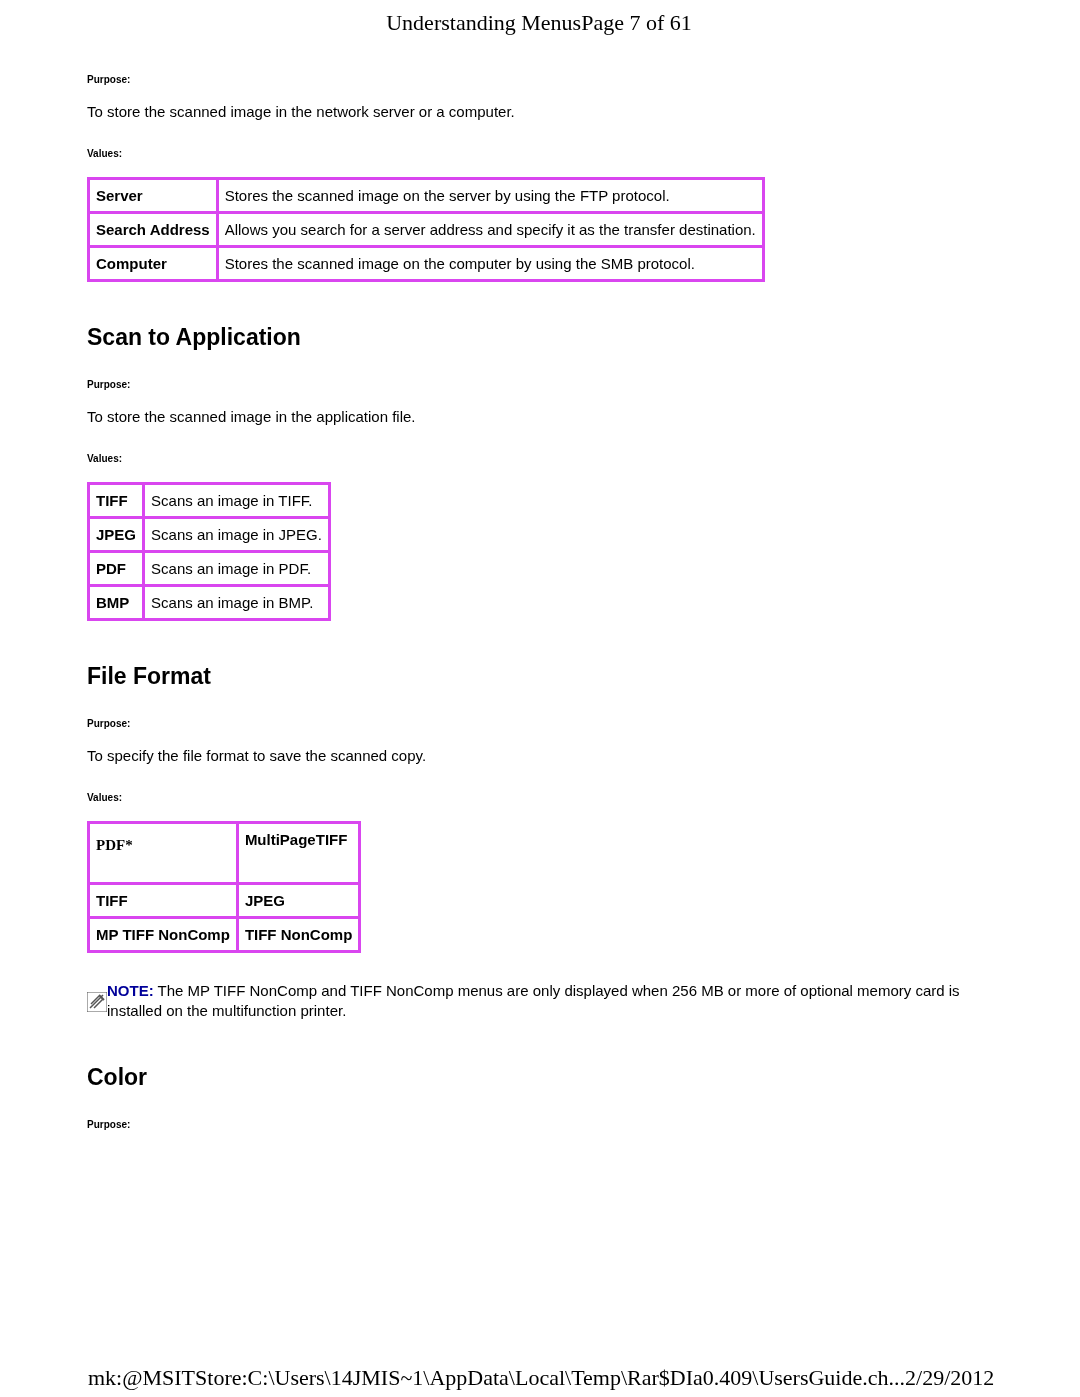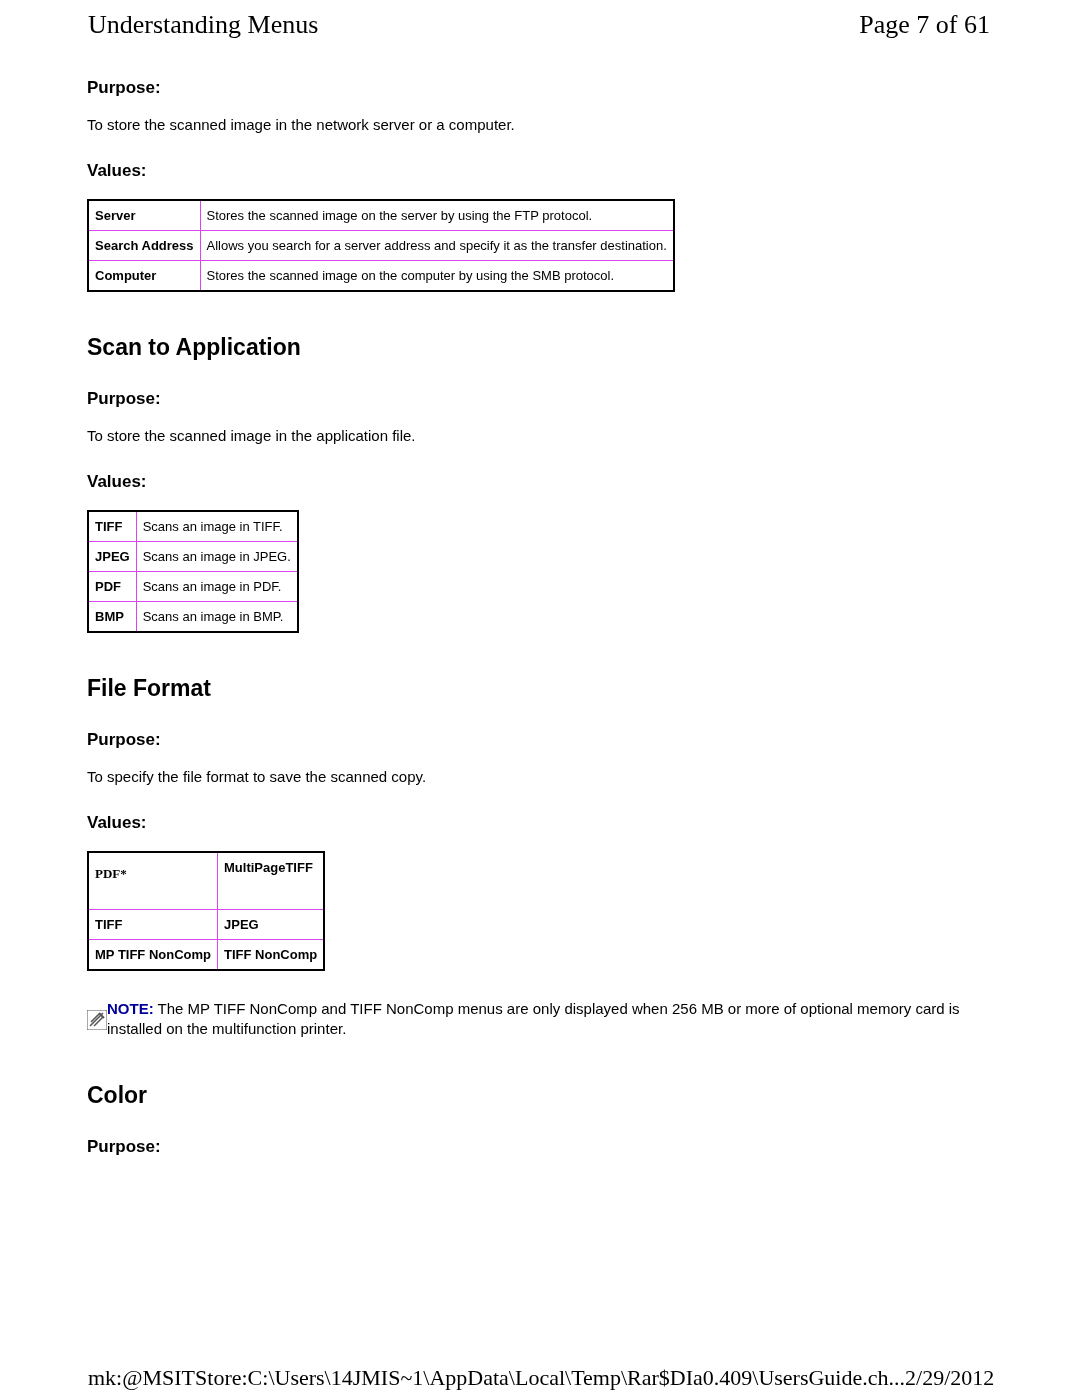--- a/index.html
+++ b/index.html
@@ -4,31 +4,31 @@
   <style>
     body {
       margin: 0;
       padding: 0;
       font-family: Verdana, Arial, sans-serif;
       background: #fff;
       width: 1080px;
     }
     .page-header {
       font-family: "Times New Roman", serif;
-      font-size: 26px;
+      font-size: 22px;
       display: flex;
-      justify-content: space-between;
+      justify-content: center;
       padding: 10px 90px 10px 88px;
     }
     .content {
       padding: 0 90px 0 87px;
     }
     .label-bold {
       font-weight: bold;
-      font-size: 17px;
+      font-size: 10px;
       margin-top: 28px;
       margin-bottom: 18px;
     }
     .body-text {
       font-size: 15px;
       margin-bottom: 16px;
     }
     .section-heading {
       color: #000000;
       font-size: 23px;
@@ -36,23 +36,23 @@
       margin-top: 42px;
       margin-bottom: 10px;
     }
     table {
       border-collapse: collapse;
       border: 2px solid #000;
       margin-top: 6px;
       margin-bottom: 6px;
     }
     td {
-      border: 1px solid #d946ef;
+      border: 3px solid #d946ef;
       padding: 7px 6px;
-      font-size: 13px;
+      font-size: 15px;
       vertical-align: middle;
     }
     td.key {
       font-weight: bold;
     }
     .note-row {
       display: flex;
       align-items: center;
       margin-top: 28px;
     }

